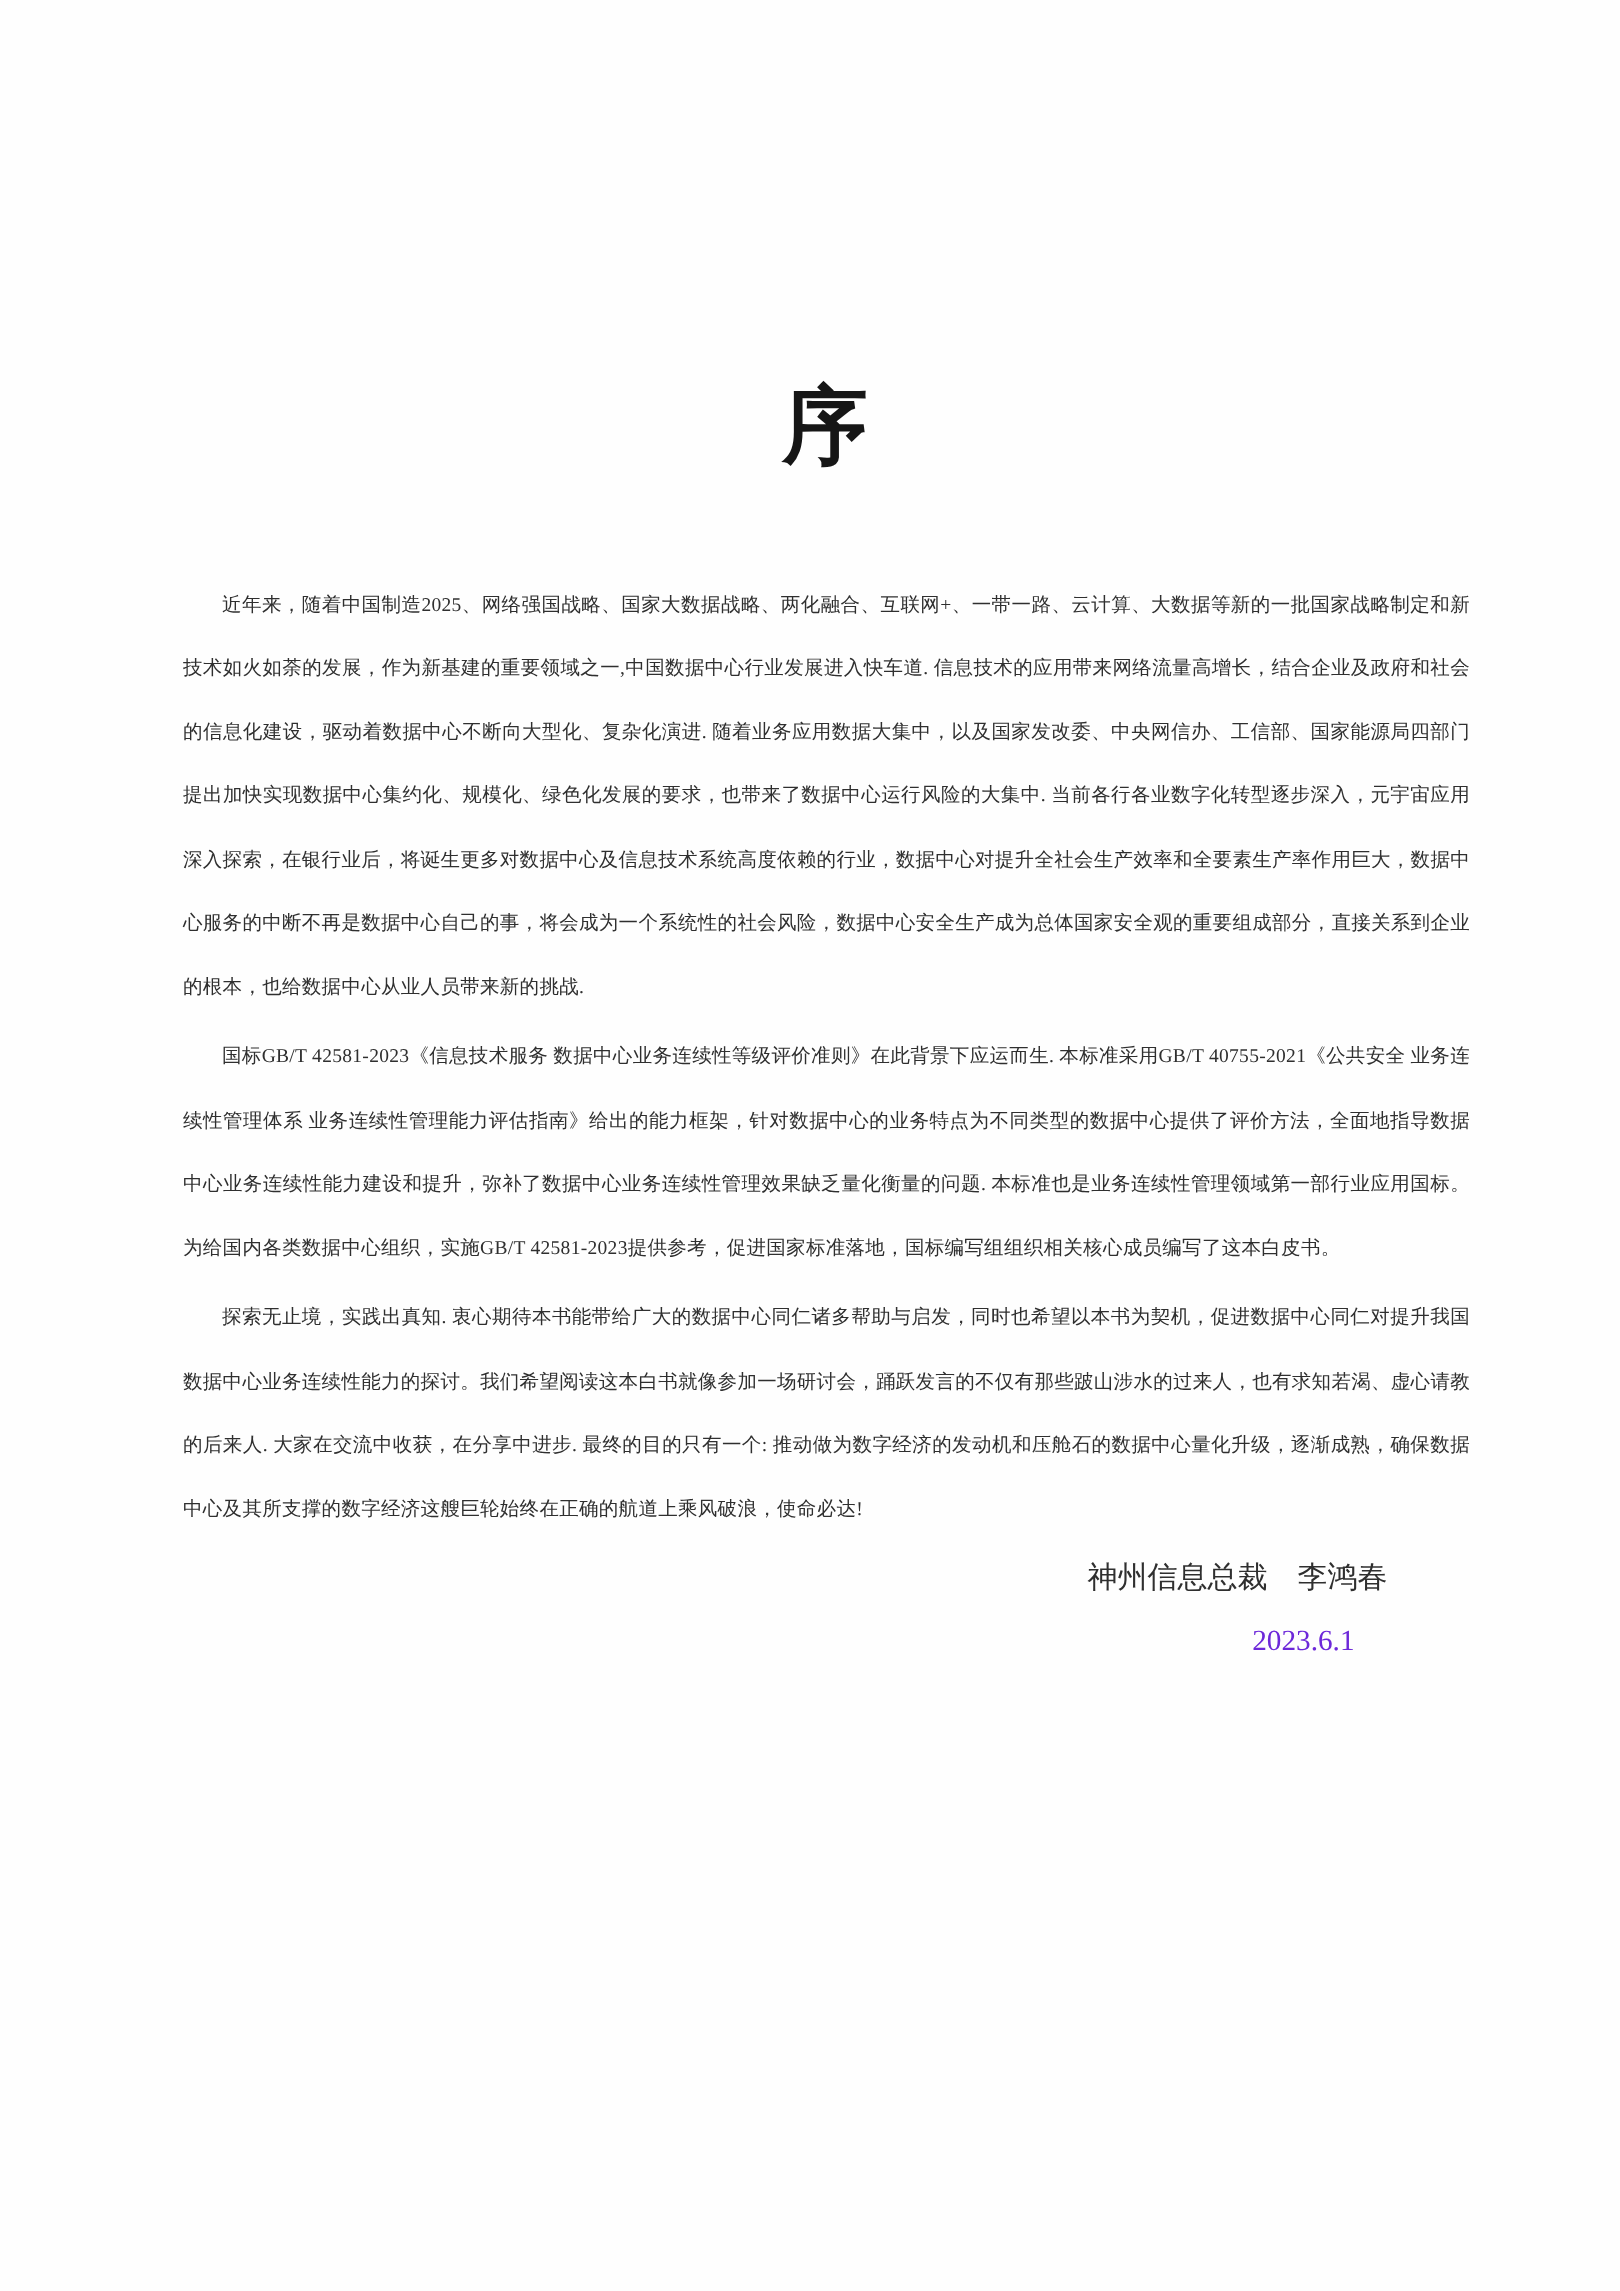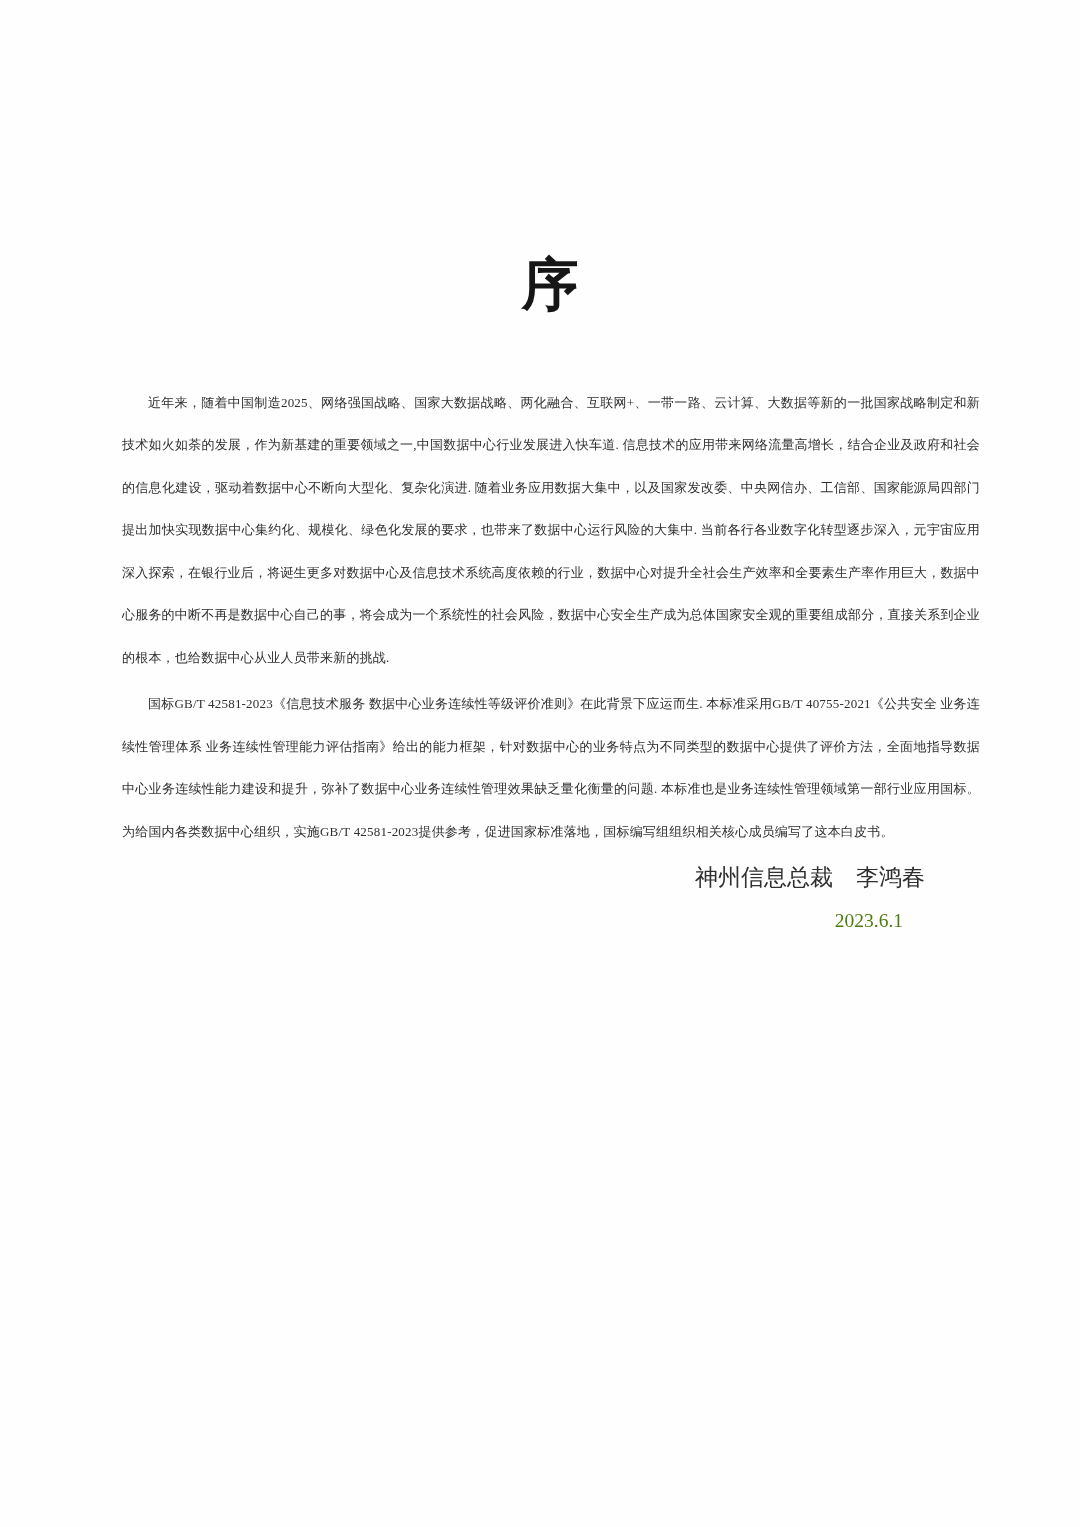--- a/index.html
+++ b/index.html
@@ -34,40 +34,41 @@
     text-align: justify;
     text-justify: inter-ideograph;
     text-indent: 2em;
     letter-spacing: 0.2px;
     word-break: normal;
   }
   .signature {
     margin-top: 10px;
     padding-right: 55px;
     text-align: right;
-    font-size: 23px;
+    font-size: 20px;
     line-height: 30px;
     color: #2f2f2f;
   }
   .date {
     margin-top: 16px;
     padding-right: 77px;
     text-align: right;
     font-size: 19.5px;
     line-height: 24px;
-    color: #4d7c0f;
+    color: #6d28d9;
   }
 </style>
 </head>
 <body>
 
 <div class="page">
   <h1 class="title">序</h1>
 
   <div class="body">
     <p>近年来，随着中国制造2025、网络强国战略、国家大数据战略、两化融合、互联网+、一带一路、云计算、大数据等新的一批国家战略制定和新技术如火如荼的发展，作为新基建的重要领域之一,中国数据中心行业发展进入快车道. 信息技术的应用带来网络流量高增长，结合企业及政府和社会的信息化建设，驱动着数据中心不断向大型化、复杂化演进. 随着业务应用数据大集中，以及国家发改委、中央网信办、工信部、国家能源局四部门提出加快实现数据中心集约化、规模化、绿色化发展的要求，也带来了数据中心运行风险的大集中. 当前各行各业数字化转型逐步深入，元宇宙应用深入探索，在银行业后，将诞生更多对数据中心及信息技术系统高度依赖的行业，数据中心对提升全社会生产效率和全要素生产率作用巨大，数据中心服务的中断不再是数据中心自己的事，将会成为一个系统性的社会风险，数据中心安全生产成为总体国家安全观的重要组成部分，直接关系到企业的根本，也给数据中心从业人员带来新的挑战.</p>
     <p>国标GB/T 42581-2023《信息技术服务 数据中心业务连续性等级评价准则》在此背景下应运而生. 本标准采用GB/T 40755-2021《公共安全 业务连续性管理体系 业务连续性管理能力评估指南》给出的能力框架，针对数据中心的业务特点为不同类型的数据中心提供了评价方法，全面地指导数据中心业务连续性能力建设和提升，弥补了数据中心业务连续性管理效果缺乏量化衡量的问题. 本标准也是业务连续性管理领域第一部行业应用国标。为给国内各类数据中心组织，实施GB/T 42581-2023提供参考，促进国家标准落地，国标编写组组织相关核心成员编写了这本白皮书。</p>
+    <p>探索无止境，实践出真知. 衷心期待本书能带给广大的数据中心同仁诸多帮助与启发，同时也希望以本书为契机，促进数据中心同仁对提升我国数据中心业务连续性能力的探讨。我们希望阅读这本白书就像参加一场研讨会，踊跃发言的不仅有那些跛山涉水的过来人，也有求知若渴、虚心请教的后来人. 大家在交流中收获，在分享中进步. 最终的目的只有一个: 推动做为数字经济的发动机和压舱石的数据中心量化升级，逐渐成熟，确保数据中心及其所支撑的数字经济这艘巨轮始终在正确的航道上乘风破浪，使命必达!</p>
   </div>
 
   <div class="signature">神州信息总裁　李鸿春</div>
 
   <div class="date">2023.6.1</div>
 </div>
 
 </body></html>

